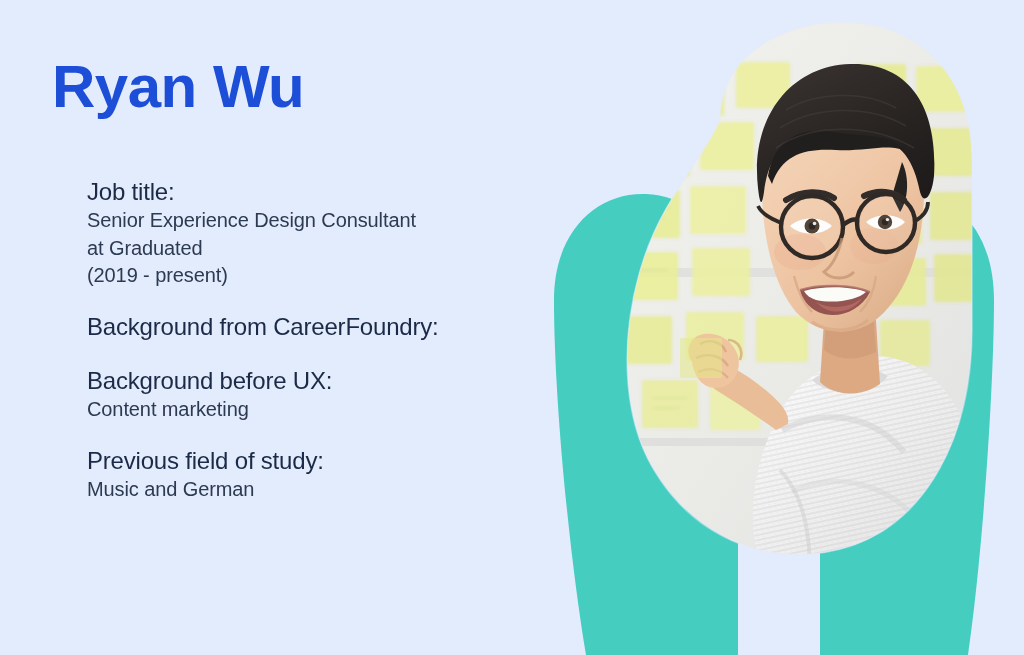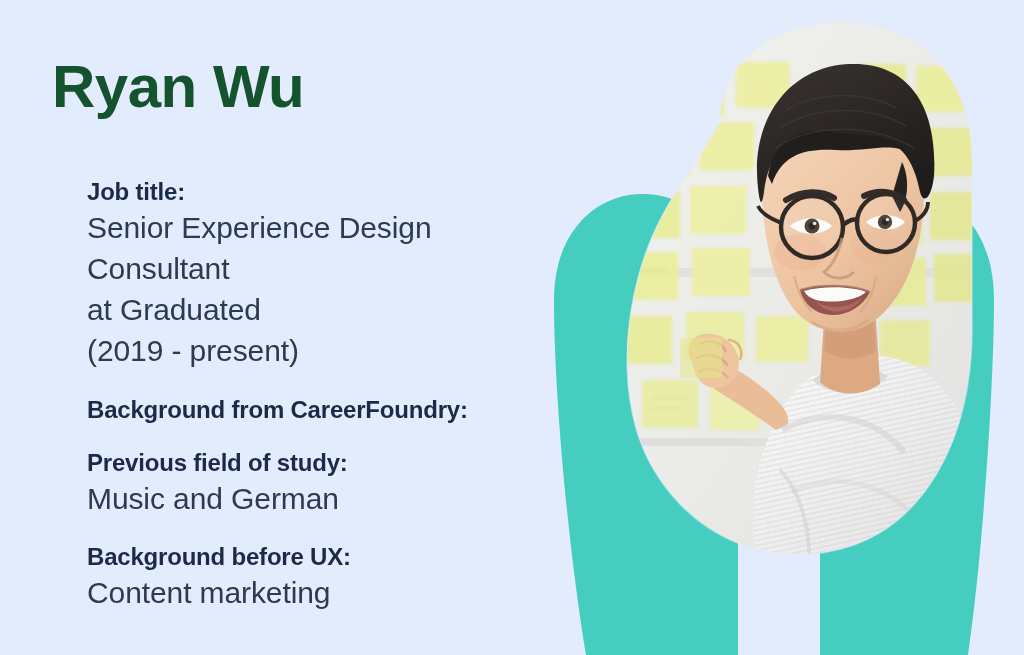--- a/index.html
+++ b/index.html
@@ -18,42 +18,42 @@
     left:0; top:0;
     width:540px; height:655px;
   }
 
   .name {
     position:absolute;
     left:52px; top:57px;
     font-size:60px;
     font-weight:700;
     letter-spacing:-0.5px;
-    color:#14532d;
+    color:#1d4ed8;
     line-height:1;
   }
 
   .fields {
     position:absolute;
     left:87px; top:176px;
     width:450px;
   }
 
   .field { margin-bottom:22px; }
   .field:last-child { margin-bottom:0; }
 
   .field-label {
     font-size:24px;
-    font-weight:700;
+    font-weight:400;
     color:#1b2a47;
     line-height:1.3;
     letter-spacing:-0.2px;
   }
   .field-value {
-    font-size:30px;
+    font-size:20px;
     font-weight:400;
     color:#2c3a52;
     line-height:1.37;
     letter-spacing:-0.1px;
   }
 
   
   .art {
     position:absolute;
     right:0; top:0;
@@ -75,27 +75,27 @@
       <div class="field-value">Senior Experience Design Consultant</div>
       <div class="field-value">at Graduated</div>
       <div class="field-value">(2019 - present)</div>
     </div>
 
     <div class="field">
       <div class="field-label">Background from CareerFoundry:</div>
     </div>
 
     <div class="field">
+      <div class="field-label">Background before UX:</div>
+      <div class="field-value">Content marketing</div>
+    </div>
+
+    <div class="field">
       <div class="field-label">Previous field of study:</div>
       <div class="field-value">Music and German</div>
-    </div>
-
-    <div class="field">
-      <div class="field-label">Background before UX:</div>
-      <div class="field-value">Content marketing</div>
     </div>
 
   </div>
 </div>
 
 <div class="art">
 <svg viewBox="0 0 500 655" preserveAspectRatio="none" xmlns="http://www.w3.org/2000/svg">
   <defs>
 
     <clipPath id="photoMask">

